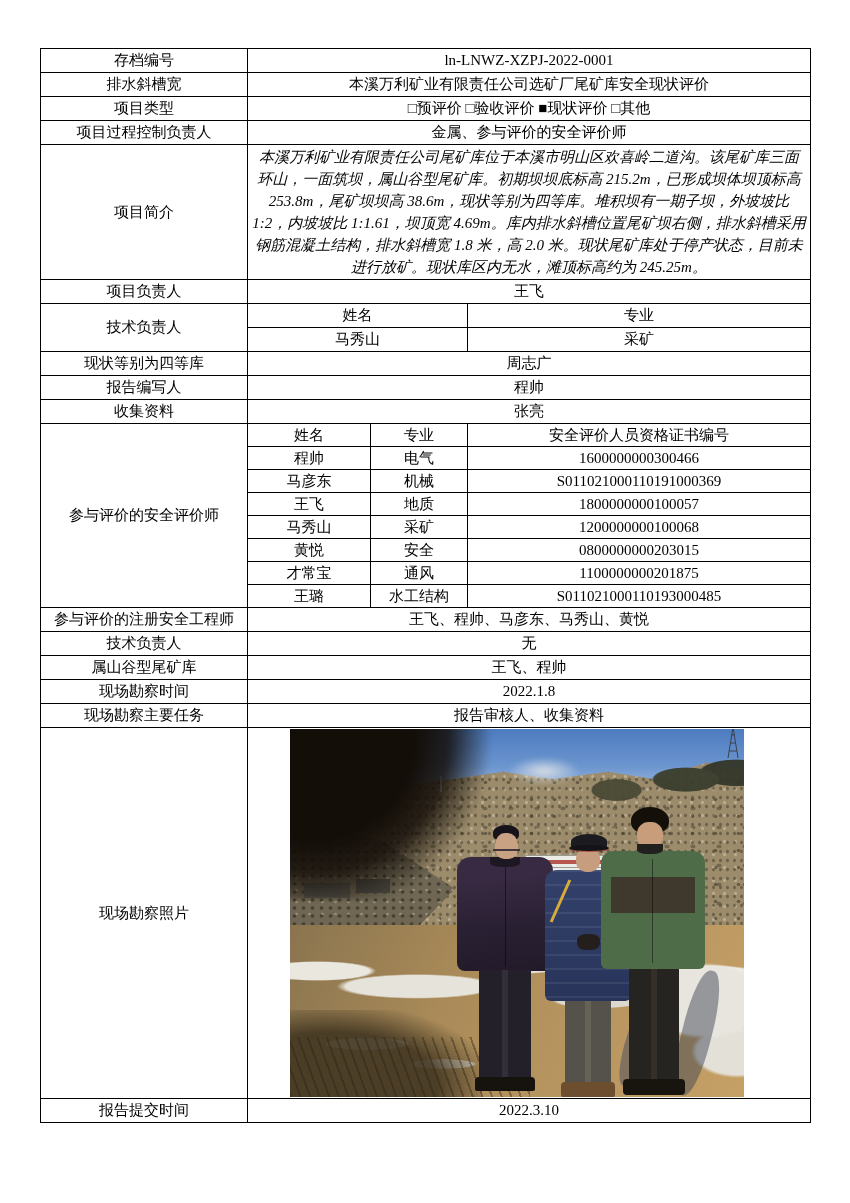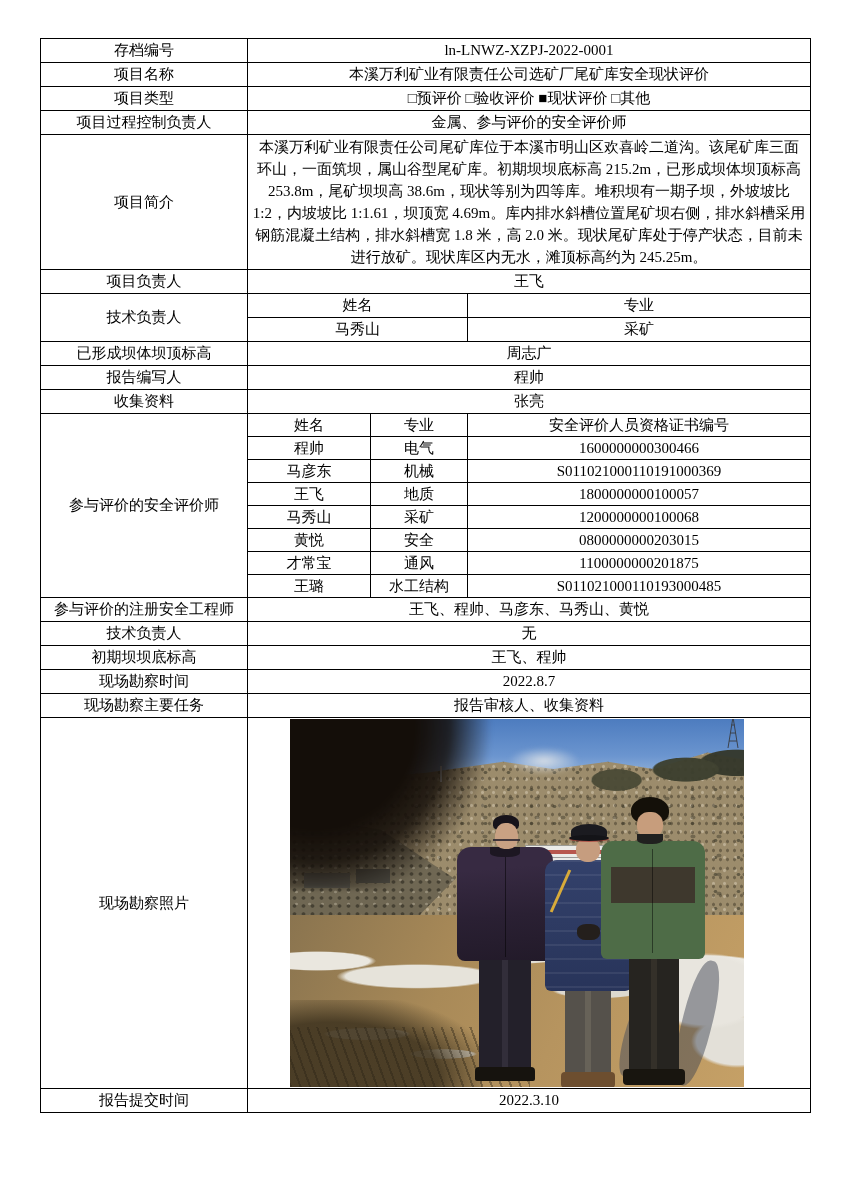--- a/index.html
+++ b/index.html
@@ -1,31 +1,31 @@
 <!DOCTYPE html>
 <html><head>
 <meta charset="utf-8">
 <style>
   html,body{margin:0;padding:0;}
   body{
     width:850px;height:1203px;background:#ffffff;position:relative;overflow:hidden;
     font-family:"Liberation Serif","DejaVu Serif",serif;color:#000;
   }
   table.doc{
-    position:absolute;left:40px;top:38px;width:770px;
+    position:absolute;left:40px;top:48px;width:770px;
     border-collapse:collapse;table-layout:fixed;
   }
   table.doc td{
     border:1px solid #000;text-align:center;vertical-align:middle;
     font-size:15px;padding:1px 4px;overflow:hidden;
   }
   tr.h24{height:24px}
   tr.h23{height:23px}
   td.brief{
-    text-align:justify;padding:6px 9px;line-height:22px;font-size:15px;
+    text-align:justify;padding:6px 9px;line-height:22px;font-size:15px;font-style:italic;
   }
   td.photo-cell{padding:6px 0 5px 0;}
   .photo-wrap{width:454px;height:368px;margin-left:38px;position:relative;
     overflow:hidden;background:#b09060;}
   
   .pl{position:absolute;}
   .p-sky{top:0;left:0;right:0;height:82px;
     background:linear-gradient(180deg,#4d7cbf 0%,#6b95cf 45%,#a3bede 80%,#c2d2e6 100%);}
   .p-hill{top:28px;left:0;right:0;height:184px;background-color:#9c8c6c;
     background-image:
@@ -136,21 +136,21 @@
       <col style="width:123px">
       <col style="width:97px">
       <col style="width:343px">
   </colgroup>
   <tbody>
   <tr class="h24">
     <td>存档编号</td>
     <td colspan="3">ln-LNWZ-XZPJ-2022-0001</td>
   </tr>
   <tr class="h24">
-    <td>项目名称</td>
+    <td>排水斜槽宽</td>
     <td colspan="3">本溪万利矿业有限责任公司选矿厂尾矿库安全现状评价</td>
   </tr>
   <tr class="h24">
     <td>项目类型</td>
     <td colspan="3">□预评价 □验收评价 ■现状评价 □其他</td>
   </tr>
   <tr class="h24">
     <td>项目过程控制负责人</td>
     <td colspan="3">金属、参与评价的安全评价师</td>
   </tr>
@@ -165,21 +165,21 @@
   <tr class="h24">
     <td rowspan="2">技术负责人</td>
     <td colspan="2">姓名</td>
     <td>专业</td>
   </tr>
   <tr class="h24">
     <td colspan="2">马秀山</td>
     <td>采矿</td>
   </tr>
   <tr class="h24">
-    <td>已形成坝体坝顶标高</td>
+    <td>现状等别为四等库</td>
     <td colspan="3">周志广</td>
   </tr>
   <tr class="h24">
     <td>报告编写人</td>
     <td colspan="3">程帅</td>
   </tr>
   <tr class="h24">
     <td>收集资料</td>
     <td colspan="3">张亮</td>
   </tr>
@@ -226,26 +226,26 @@
   </tr>
   <tr class="h24">
     <td>参与评价的注册安全工程师</td>
     <td colspan="3">王飞、程帅、马彦东、马秀山、黄悦</td>
   </tr>
   <tr class="h24">
     <td>技术负责人</td>
     <td colspan="3">无</td>
   </tr>
   <tr class="h24">
-    <td>初期坝坝底标高</td>
+    <td>属山谷型尾矿库</td>
     <td colspan="3">王飞、程帅</td>
   </tr>
   <tr class="h24">
     <td>现场勘察时间</td>
-    <td colspan="3">2022.8.7</td>
+    <td colspan="3">2022.1.8</td>
   </tr>
   <tr class="h24">
     <td>现场勘察主要任务</td>
     <td colspan="3">报告审核人、收集资料</td>
   </tr>
   <tr>
     <td>现场勘察照片</td>
     <td colspan="3" class="photo-cell">
       <div class="photo-wrap">
         <div class="pl p-sky"></div>

